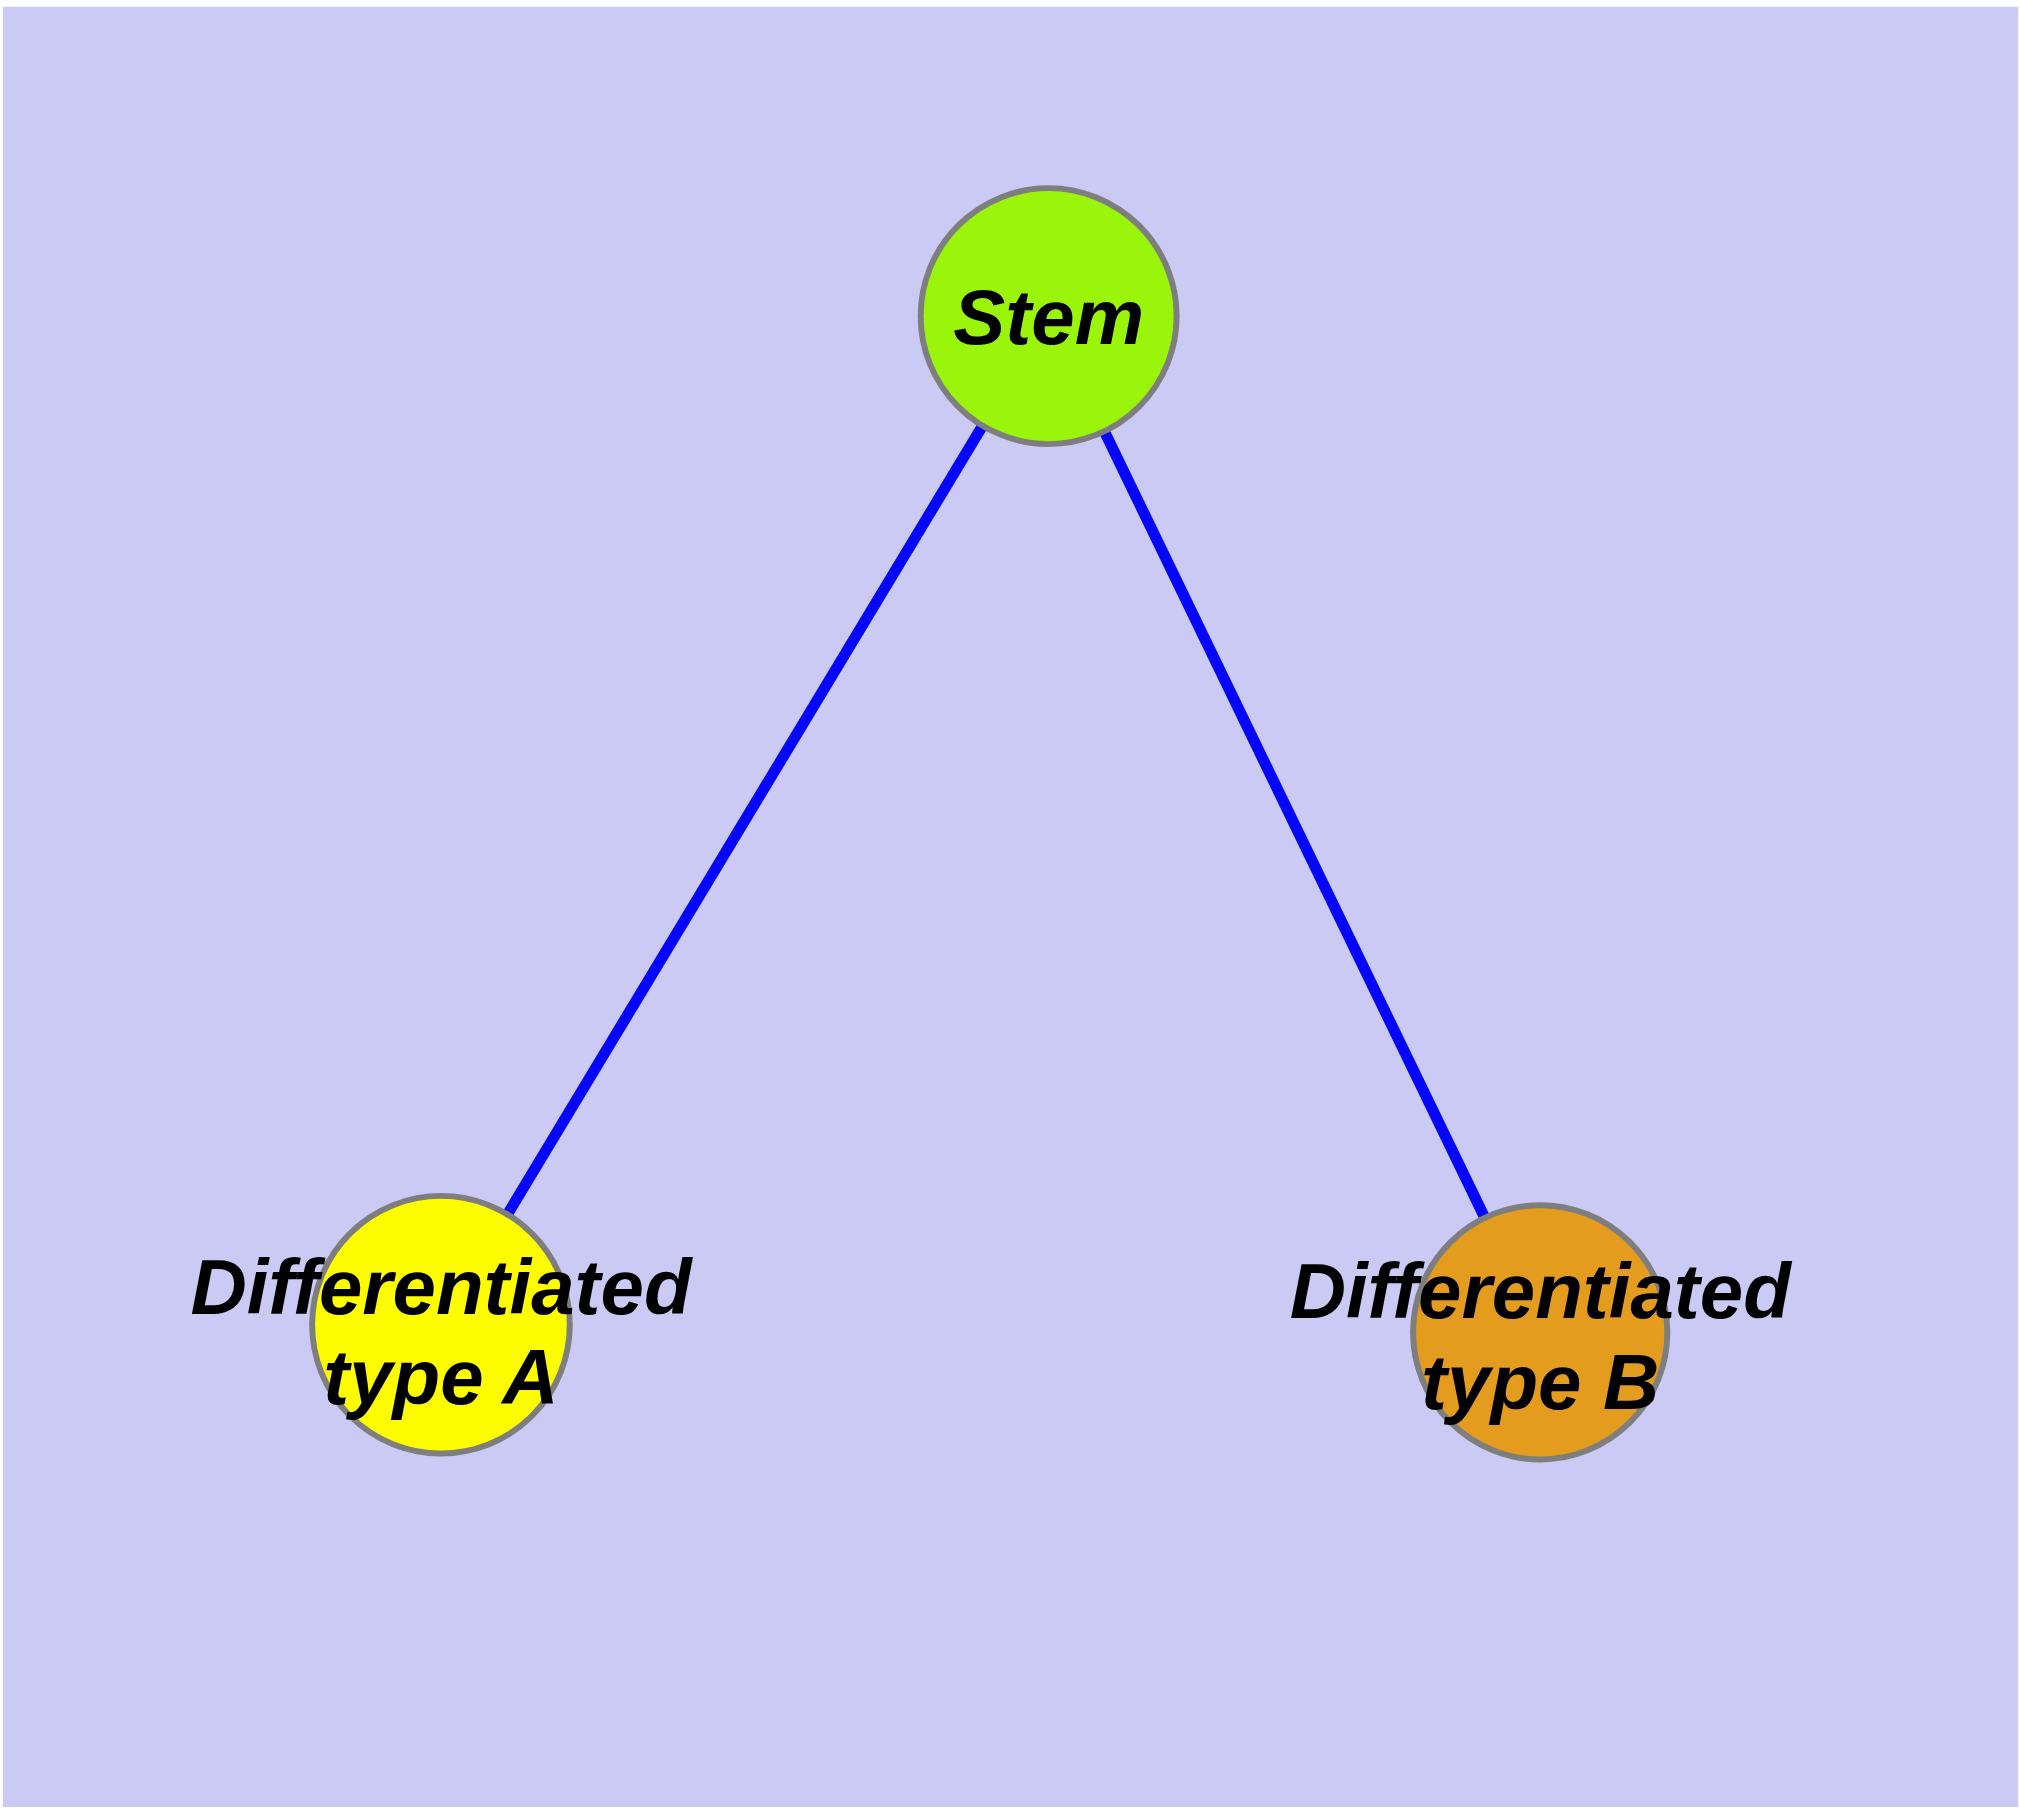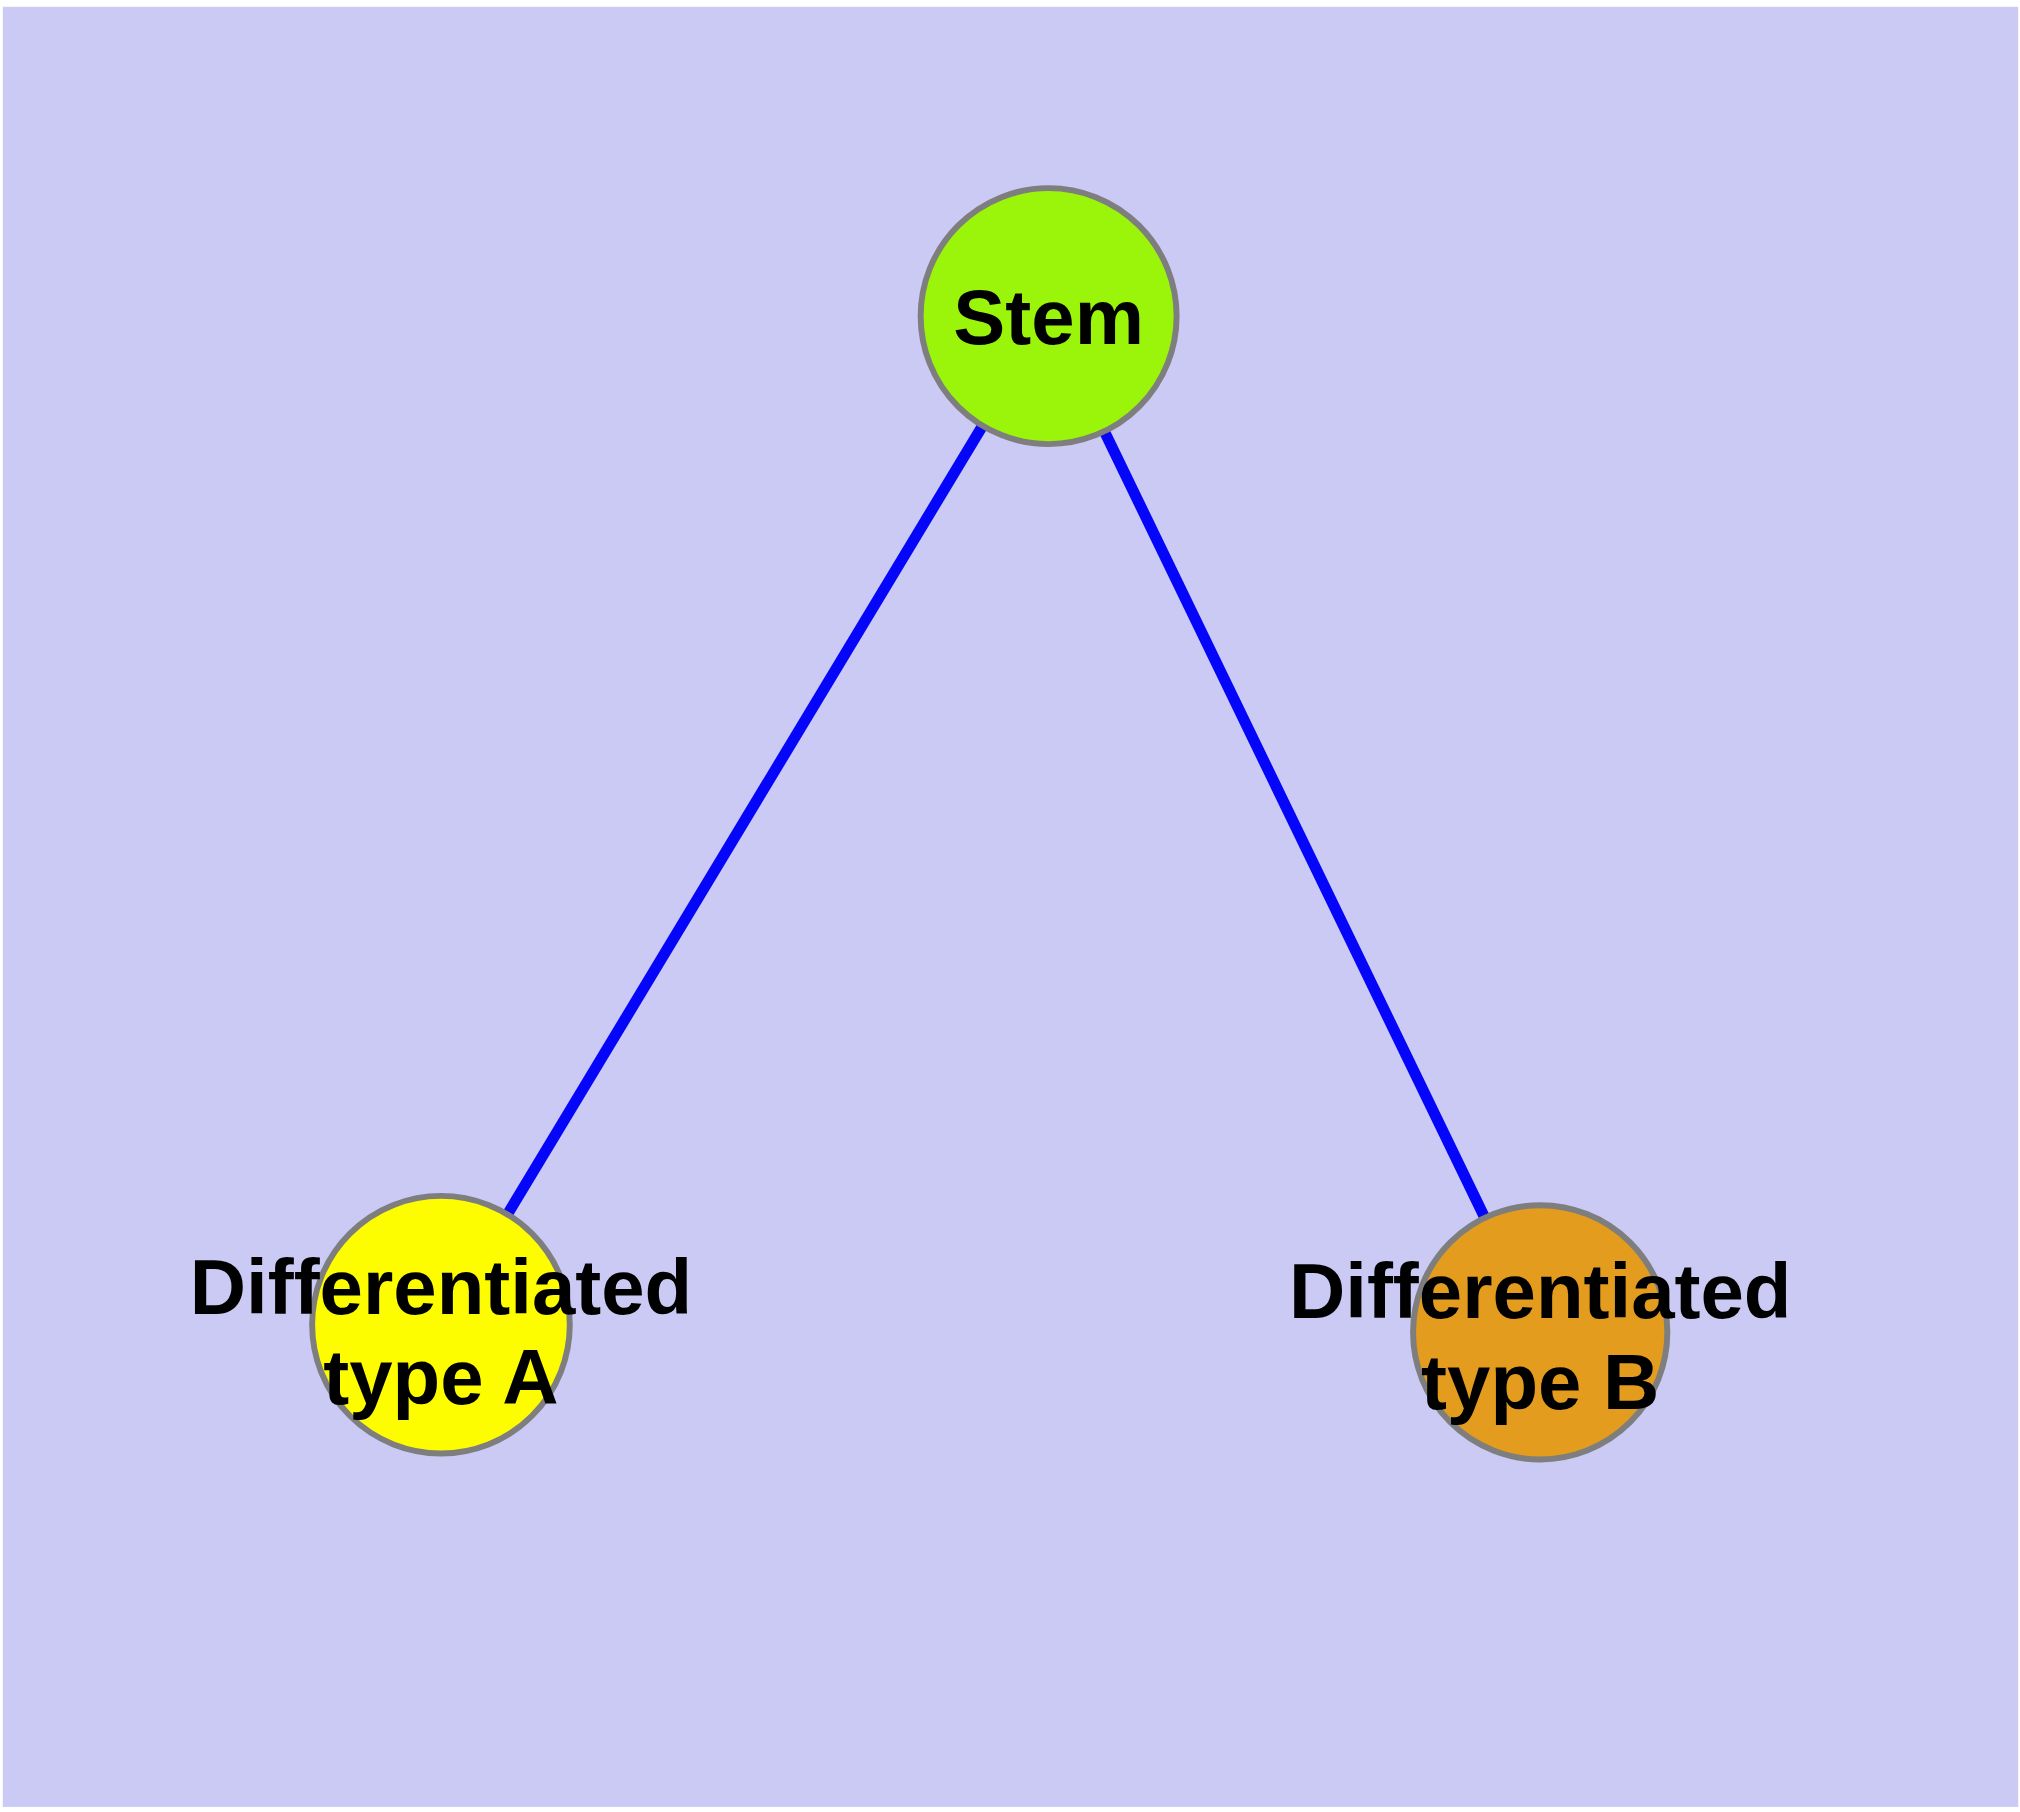--- a/index.html
+++ b/index.html
@@ -8,20 +8,21 @@
     background: #ffffff;
     width: 2021px;
     height: 1812px;
     overflow: hidden;
     font-family: "Liberation Sans", sans-serif;
   }
   .stage {
     position: relative;
     width: 1746px;
     height: 1812px;
+    font-style: italic;
   }
   svg.graph {
     display: block;
     width: 2021px;
     height: 1812px;
   }
   .edge-line {
     stroke-width: 13;
     stroke-linecap: butt;
     fill: none;

